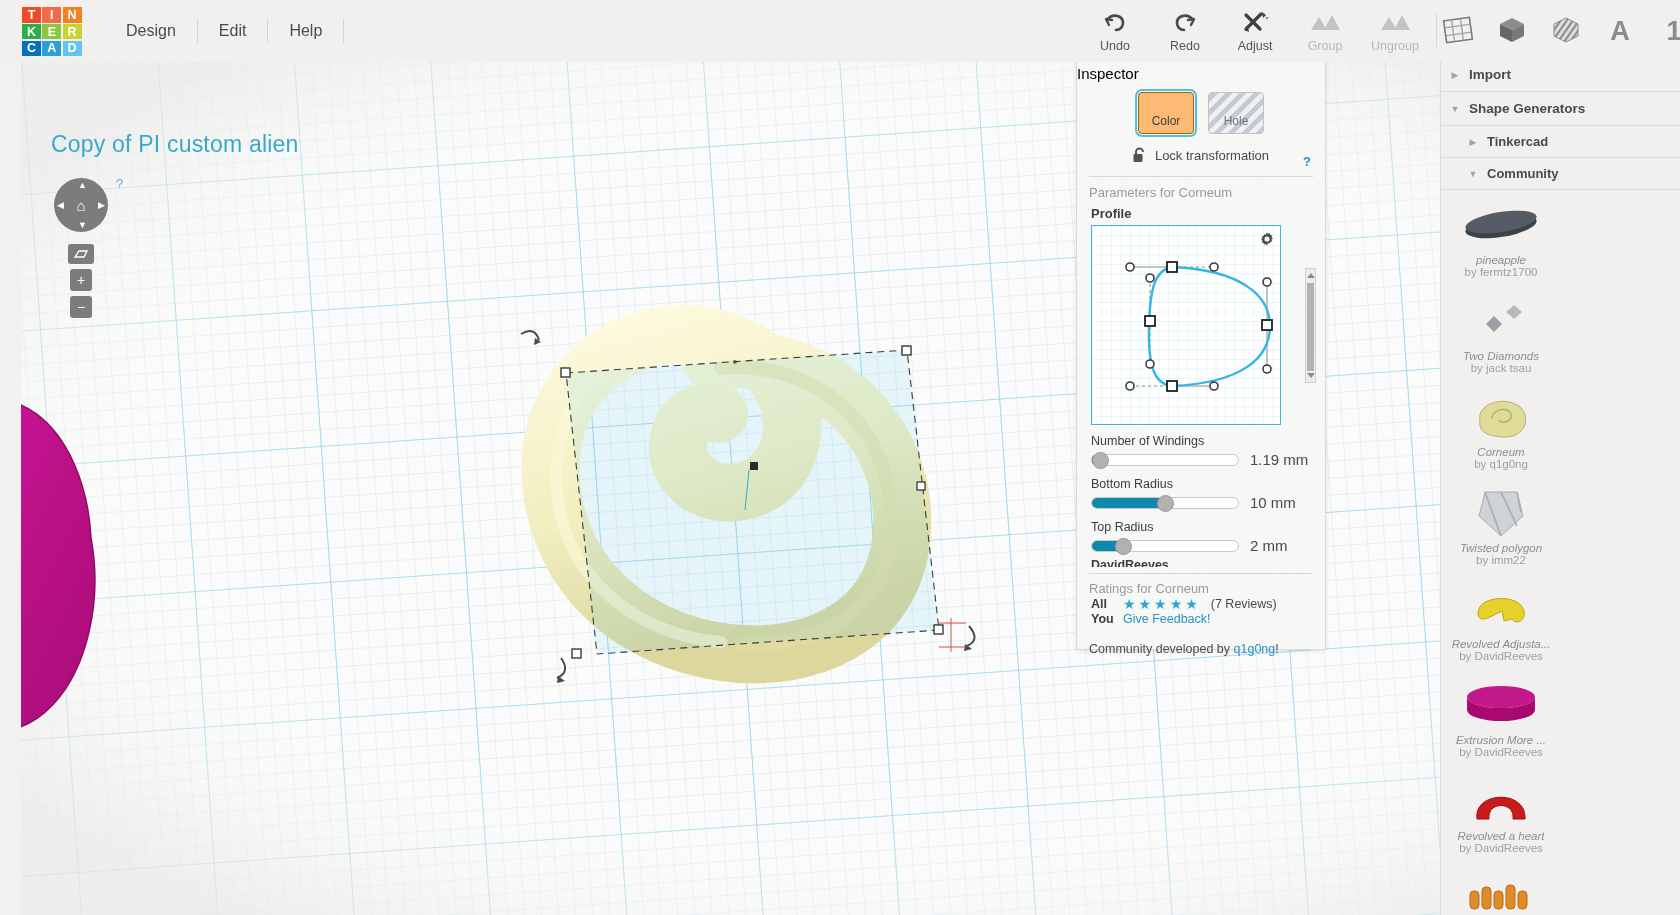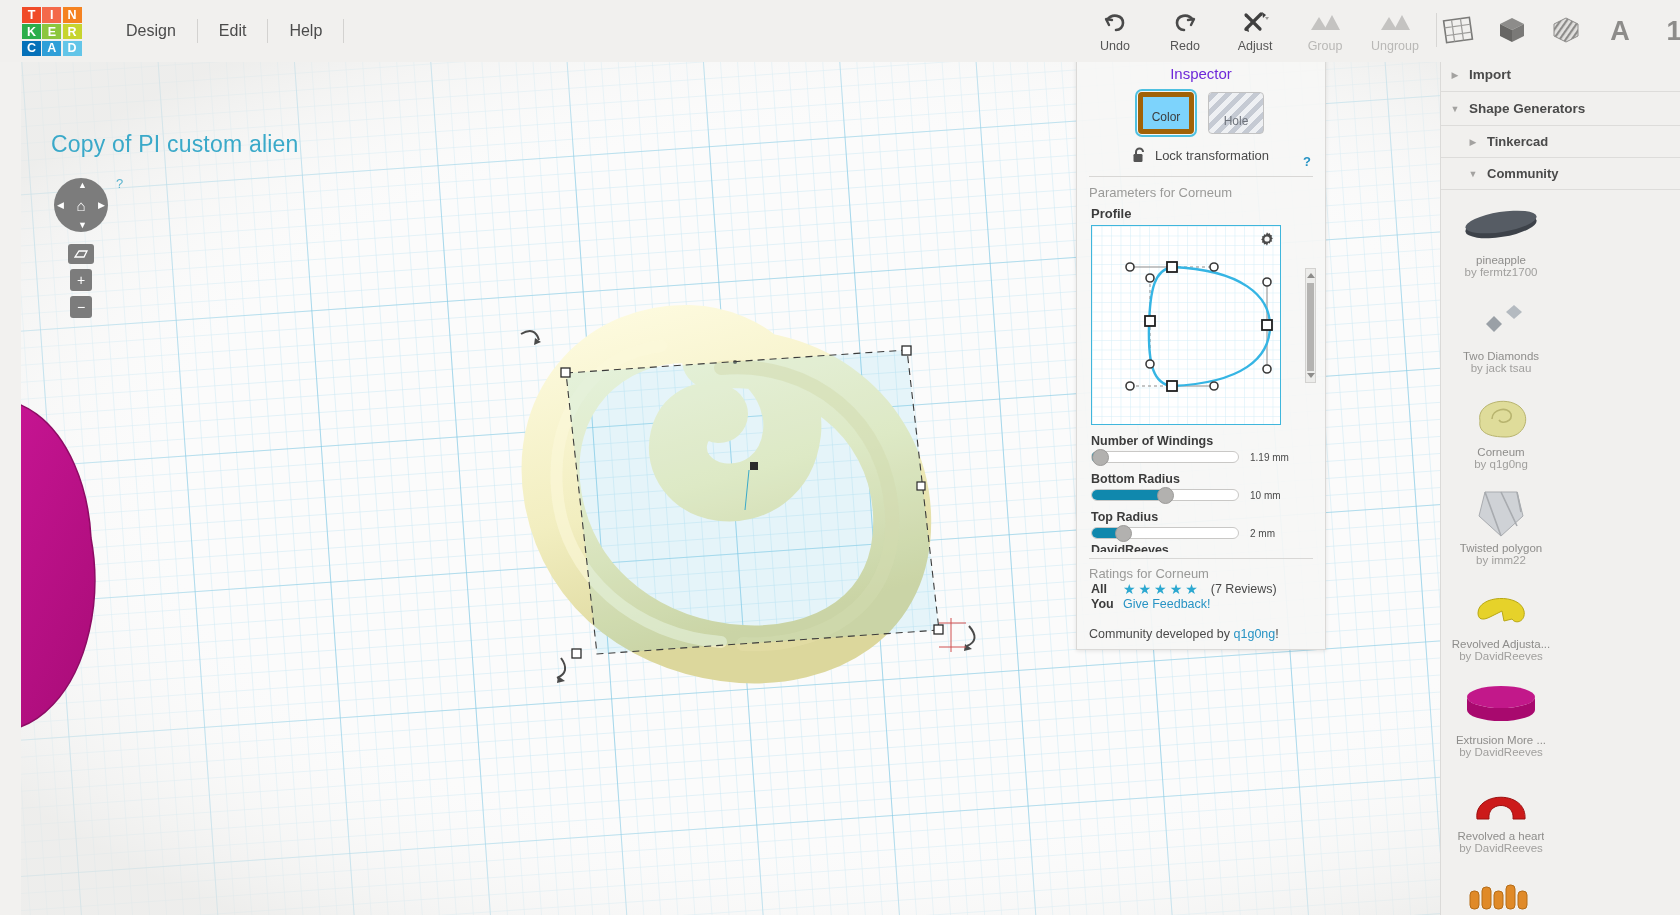--- a/index.html
+++ b/index.html
@@ -100,28 +100,28 @@
   }
 
   
   .inspector {
     position: absolute; left: 1076px; top: 55px; width: 250px; height: 595px;
     background: rgba(246,246,245,0.93);
     border: 1px solid #dad9d7;
     box-shadow: 0 1px 4px rgba(0,0,0,.10);
     z-index: 30;
   }
-  .insp-title { text-align: center; font-size: 15px; color: #6d28d9; padding: 9px 0 6px; }
+  .insp-title { text-align: left; font-size: 15px; color: #000000; padding: 9px 0 6px; }
   .swatches { display: flex; justify-content: center; gap: 14px; margin-top: 4px; }
   .sw {
     width: 56px; height: 42px; border-radius: 4px; position: relative; cursor: pointer;
     display: flex; align-items: flex-end; justify-content: center; padding-bottom: 5px;
     font-size: 12px; color: #3c3c3c;
   }
-  .sw.color { background: #7dd3fc; border: 5px solid #a16207; outline: 2px solid #4ec0e0; outline-offset: 1px; }
+  .sw.color { background: #fdba74; border: 1px solid #a16207; outline: 2px solid #4ec0e0; outline-offset: 1px; }
   .sw.hole {
     background: repeating-linear-gradient(-45deg,#c5cad3 0 5px,#eef0f3 5px 10px);
     border: 1px solid #c2c2c2; color: #6e737b;
   }
   .lockrow { display: flex; align-items: center; justify-content: center; gap: 8px; margin-top: 13px; font-size: 13px; color: #4a4a4a; cursor: pointer; }
   .insp-hr { height: 1px; background: #d8d7d5; margin: 12px 12px 0; }
   .params-hdr { font-size: 13px; color: #9a9a98; padding: 8px 0 0 12px; }
   .profile-lbl { font-size: 13px; font-weight: bold; color: #3c3c3c; padding: 6px 0 4px 14px; }
   .profile-box {
     margin-left: 14px; width: 190px; height: 200px; border: 1px solid #3fb6dc;
@@ -132,31 +132,31 @@
   .scrollbar {
     position: absolute; right: 9px; top: 212px; width: 11px; height: 115px;
     background: #ececea; border: 1px solid #d3d2d0;
   }
   .scrollbar .thumb { position: absolute; left: 1px; top: 14px; width: 7px; height: 88px; background: #b4b3b1; }
   .scrollbar .up, .scrollbar .dn { position: absolute; left: 1px; width: 0; height: 0; border-left: 4px solid transparent; border-right: 4px solid transparent; }
   .scrollbar .up { top: 4px; border-bottom: 5px solid #8d8c8a; }
   .scrollbar .dn { bottom: 4px; border-top: 5px solid #8d8c8a; }
 
   .slider-row { margin: 9px 0 0 14px; width: 222px; }
-  .slider-row .name { font-size: 12.5px; font-weight: bold; color: #3c3c3c; margin-bottom: 3px; }
+  .slider-row .name { font-size: 12.5px; font-weight: normal; color: #3c3c3c; margin-bottom: 3px; }
   .slider-line { display: flex; align-items: center; }
   .track {
     width: 148px; height: 12px; border-radius: 6px; background: #fff; border: 1px solid #c9c8c6; position: relative;
   }
   .fill { position: absolute; left: 0; top: 0; bottom: 0; background: #1088ad; border-radius: 6px 0 0 6px; }
   .knob {
     position: absolute; top: -3px; width: 17px; height: 17px; border-radius: 50%;
     background: #b2b1af; border: 1px solid #9b9a98; cursor: pointer;
   }
-  .sval { font-size: 10px; color: #4a4a4a; margin-left: 11px; }
+  .sval { font-size: 15px; color: #4a4a4a; margin-left: 11px; }
   .cut-lbl { font-size: 12.5px; font-weight: bold; color: #3c3c3c; margin: 4px 0 0 14px; height: 9px; overflow: hidden; }
 
   .ratings-hr { height: 1px; background: #d8d7d5; margin: 6px 12px 0; }
   .ratings-hdr { font-size: 13px; color: #9a9a98; padding: 7px 0 0 12px; }
   .rate-row { display: flex; align-items: center; padding-left: 14px; font-size: 12.5px; }
   .rate-row .k { font-weight: bold; color: #3c3c3c; width: 32px; }
   .stars { color: #2ca8d0; font-size: 14px; letter-spacing: 3px; }
   .reviews { color: #4a4a4a; margin-left: 10px; font-size: 12.5px; }
   .feedback { color: #2793c4; cursor: pointer; }
   .commdev { font-size: 12.5px; color: #4a4a4a; padding: 16px 0 0 12px; }
@@ -170,21 +170,21 @@
     overflow: hidden;
   }
   .rp-sec { border-bottom: 1px solid #dddcda; display: flex; align-items: center; height: 34px; cursor: pointer; }
   .rp-sec .tw { width: 28px; text-align: center; color: #a3a2a0; font-size: 9px; }
   .rp-sec .tl { font-size: 13.5px; font-weight: bold; color: #4a4a4a; }
   .rp-sec.sub { padding-left: 18px; height: 32px; }
   .rp-sec.sub .tl { font-size: 13px; }
   .tiles { display: flex; flex-wrap: wrap; padding: 6px 0 0 0; }
   .tile { width: 120px; height: 96px; display: flex; flex-direction: column; align-items: center; cursor: pointer; }
   .tile .thumb { height: 58px; display: flex; align-items: center; justify-content: center; }
-  .tile .tname { font-size: 11.5px; color: #8e8d8b; max-width: 110px; overflow: hidden; white-space: nowrap; text-align: center; }
+  .tile .tname { font-size: 11.5px; color: #8e8d8b; max-width: 110px; overflow: hidden; white-space: nowrap; text-align: center; font-style: italic; }
   .tile .tauth { font-size: 11.5px; color: #a09f9d; }
 
   
   .objwrap { position: absolute; left: 0; top: 0; z-index: 8; pointer-events: none; }
 </style>
 </head>
 <body>
 
 <div id="app">
 

